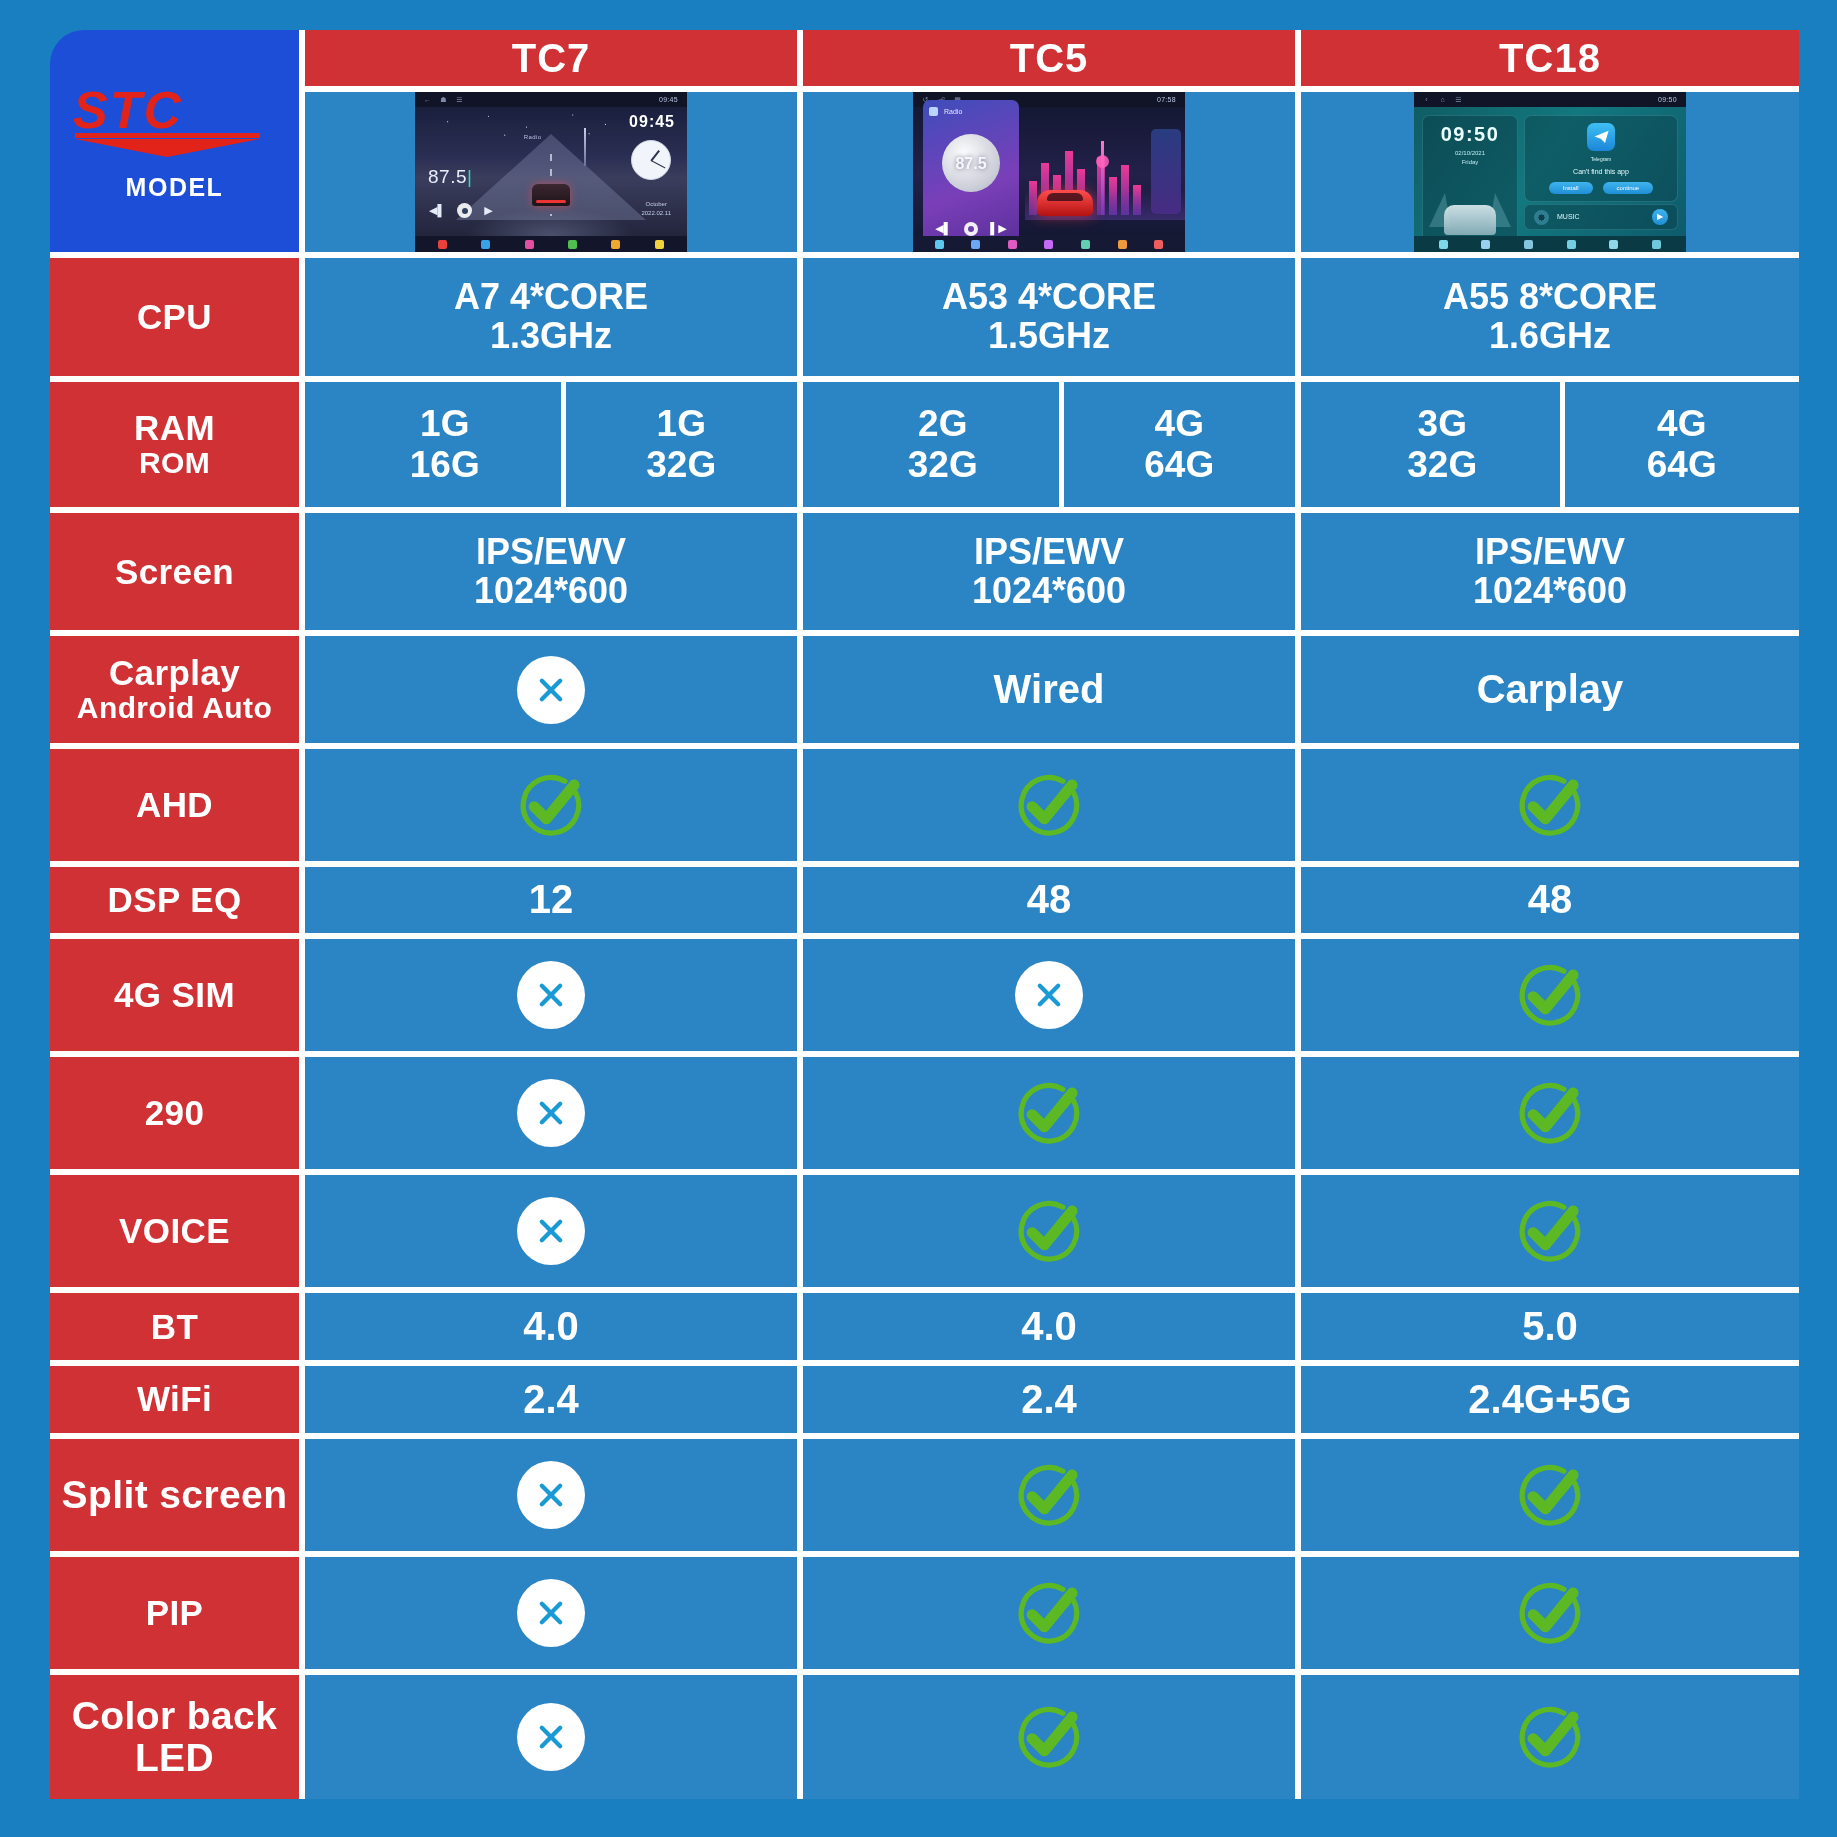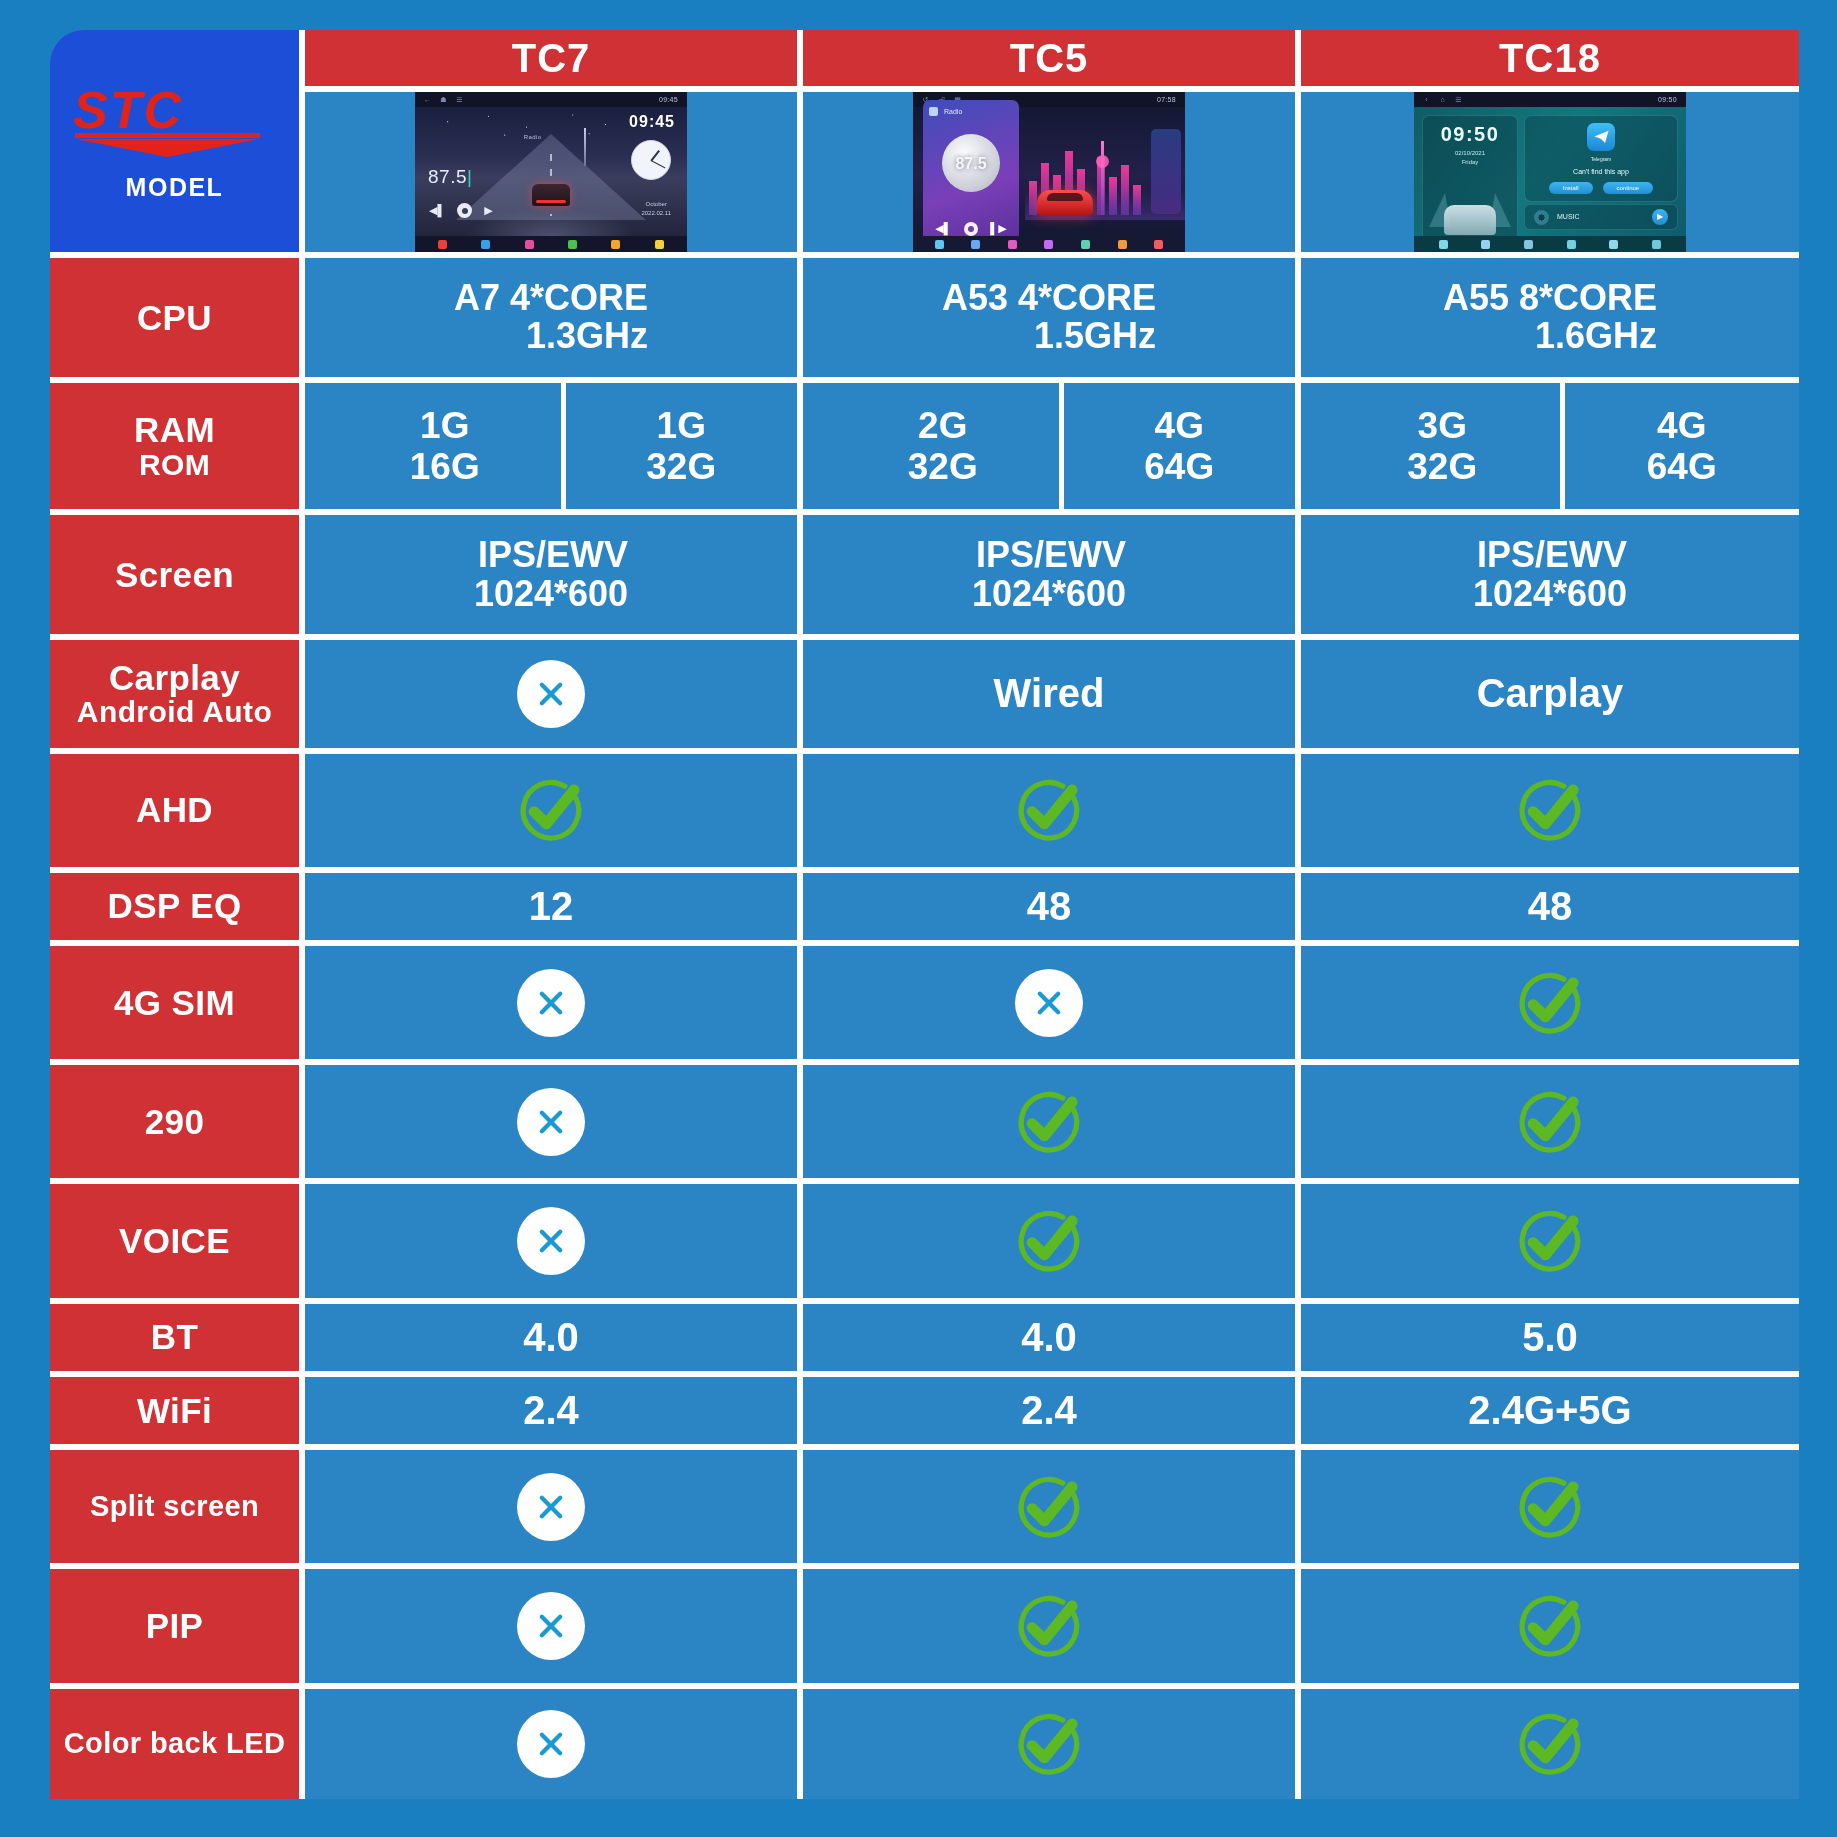--- a/index.html
+++ b/index.html
@@ -62,24 +62,24 @@
     height: 100%;
     display: flex; align-items: center; justify-content: center;
     font-size: 40px; font-weight: bold; color: #ffffff;
     letter-spacing: 1px;
   }
 
   
   .rowlabel { font-size: 35px; font-weight: bold; letter-spacing: 0.4px; }
   .rowlabel.two span { display: block; }
   .rowlabel .sub { font-size: 30px; }
-  .rowlabel.xsmall { font-size: 29px; }
-
-  
-  .val { font-size: 38px; font-weight: bold; text-align: right; }
+  .rowlabel.xsmall { font-size: 39px; }
+
+  
+  .val { font-size: 38px; font-weight: bold; }
   .val.two span { display: block; }
   .val.med { font-size: 36px; }
   .val.big { font-size: 40px; }
 
   
   .pair { display: flex; width: 100%; height: 100%; padding-left: 24px; }
   .pair > div {
     flex: 1;
     display: flex; flex-direction: column;
     align-items: center; justify-content: center;

